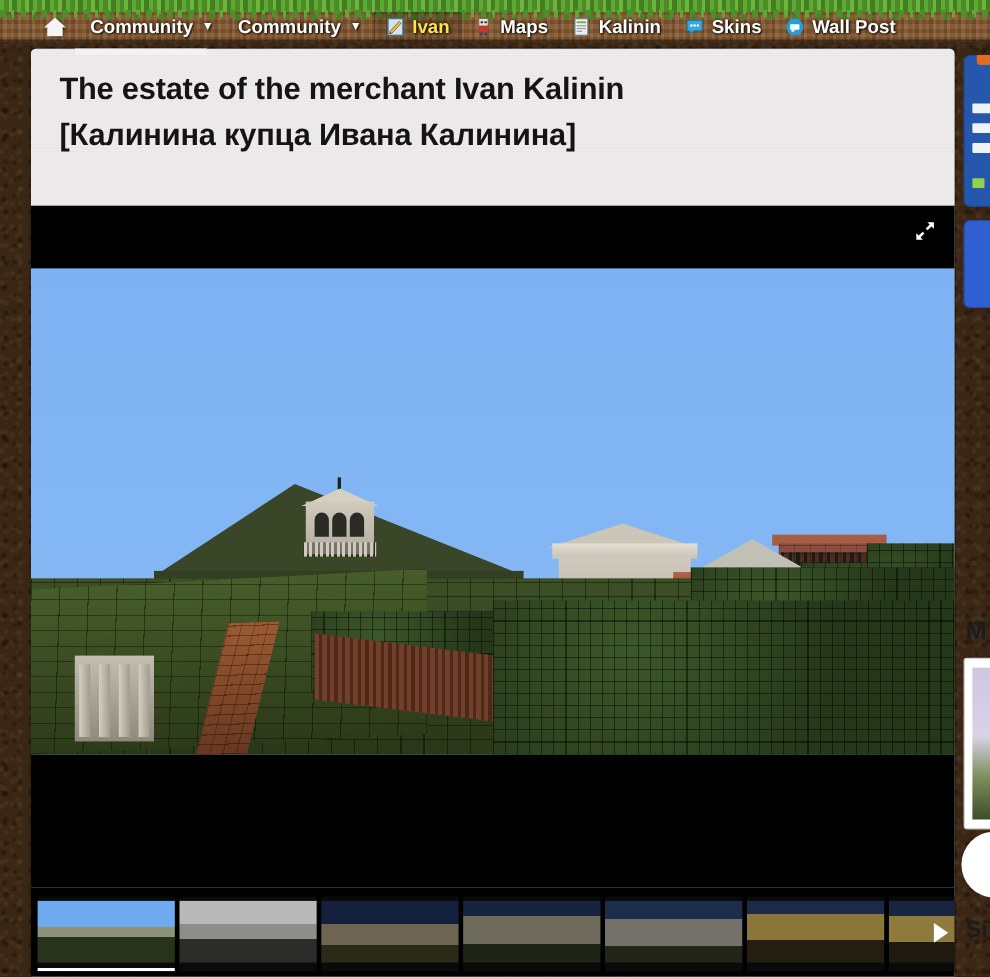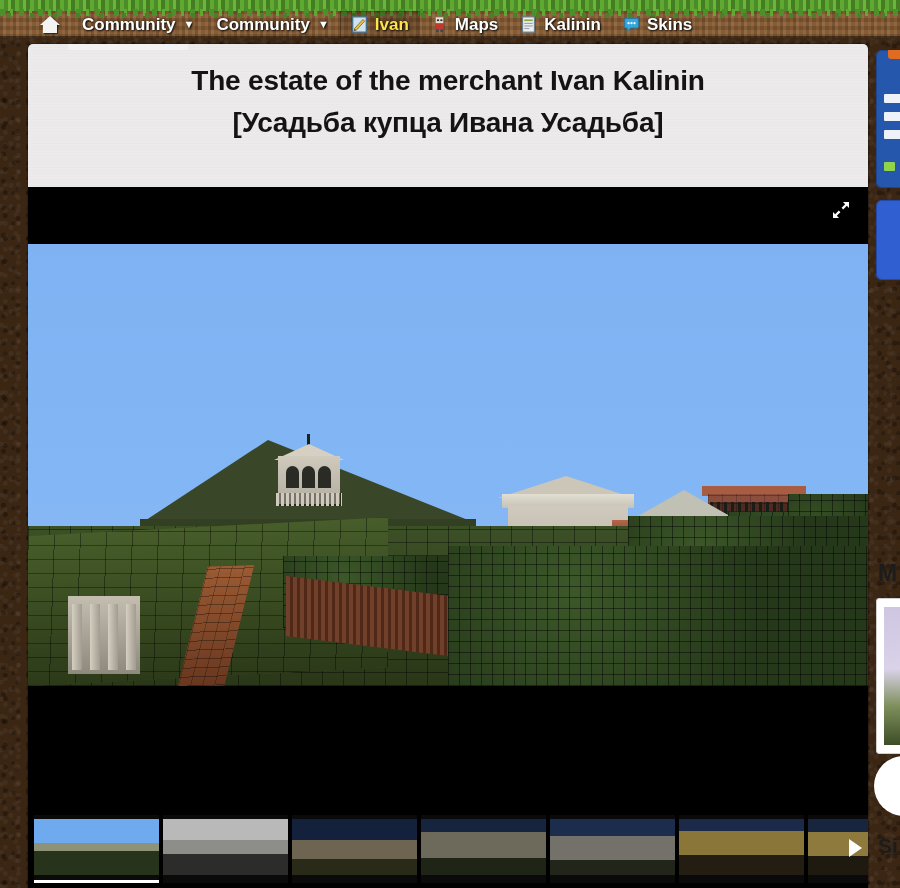--- a/index.html
+++ b/index.html
@@ -171,21 +171,20 @@
     top: -6px;
     width: 120px;
     height: 12px;
     background: #f3f2f2;
     border-radius: 6px 6px 0 0;
     box-shadow: 0 -1px 0 rgba(0,0,0,.1);
   }
 
   #title-block {
     padding: 16px 26px 14px;
-    text-align: center;
   }
   #map-title {
     margin: 0;
     font-size: 28px;
     line-height: 1.5;
     font-weight: bold;
     color: #141414;
     font-family: "Liberation Sans", sans-serif;
     letter-spacing: -0.2px;
   }
@@ -623,31 +622,39 @@
     <div class="nav-item">
       <svg class="nav-ico" viewBox="0 0 20 20">
         <path d="M2 3 H18 V14 H9 L5 18 V14 H2 Z" fill="#35a8e0" stroke="#1d7cb0" stroke-width="1"></path>
         <circle cx="6.5" cy="8.5" r="1.3" fill="#fff"></circle>
         <circle cx="10" cy="8.5" r="1.3" fill="#fff"></circle>
         <circle cx="13.5" cy="8.5" r="1.3" fill="#fff"></circle>
       </svg>
       <span>Skins</span>
     </div>
 
+    <div class="nav-item">
+      <svg class="nav-ico" viewBox="0 0 20 20">
+        <circle cx="10" cy="10" r="9" fill="#22a0dd"></circle>
+        <rect x="5" y="7" width="10" height="6" rx="1" fill="#fff"></rect>
+        <rect x="6.5" y="13" width="3" height="2" fill="#fff"></rect>
+      </svg>
+      <span>Wall Post</span>
+    </div>
 
   </div>
 </div>
 
 <div id="content-card">
   <div id="card-tab-stub"></div>
 
   <div id="title-block">
     <h1 id="map-title">
       <span class="title-line">The estate of the merchant Ivan Kalinin</span>
-      <span class="title-line">[Усадьба купца Ивана Усадьба]</span>
+      <span class="title-line">[Калинина купца Ивана Калинина]</span>
     </h1>
   </div>
 
   <div id="viewer">
 
     <div id="fullscreen-btn">
       <svg width="22" height="22" viewBox="0 0 22 22">
         <path d="M13 3 h6 v6 l-2.2-2.2 -3.6 3.6 -1.6-1.6 3.6-3.6 Z" fill="#ffffff"></path>
         <path d="M9 19 H3 v-6 l2.2 2.2 3.6-3.6 1.6 1.6 -3.6 3.6 Z" fill="#ffffff"></path>
       </svg>

